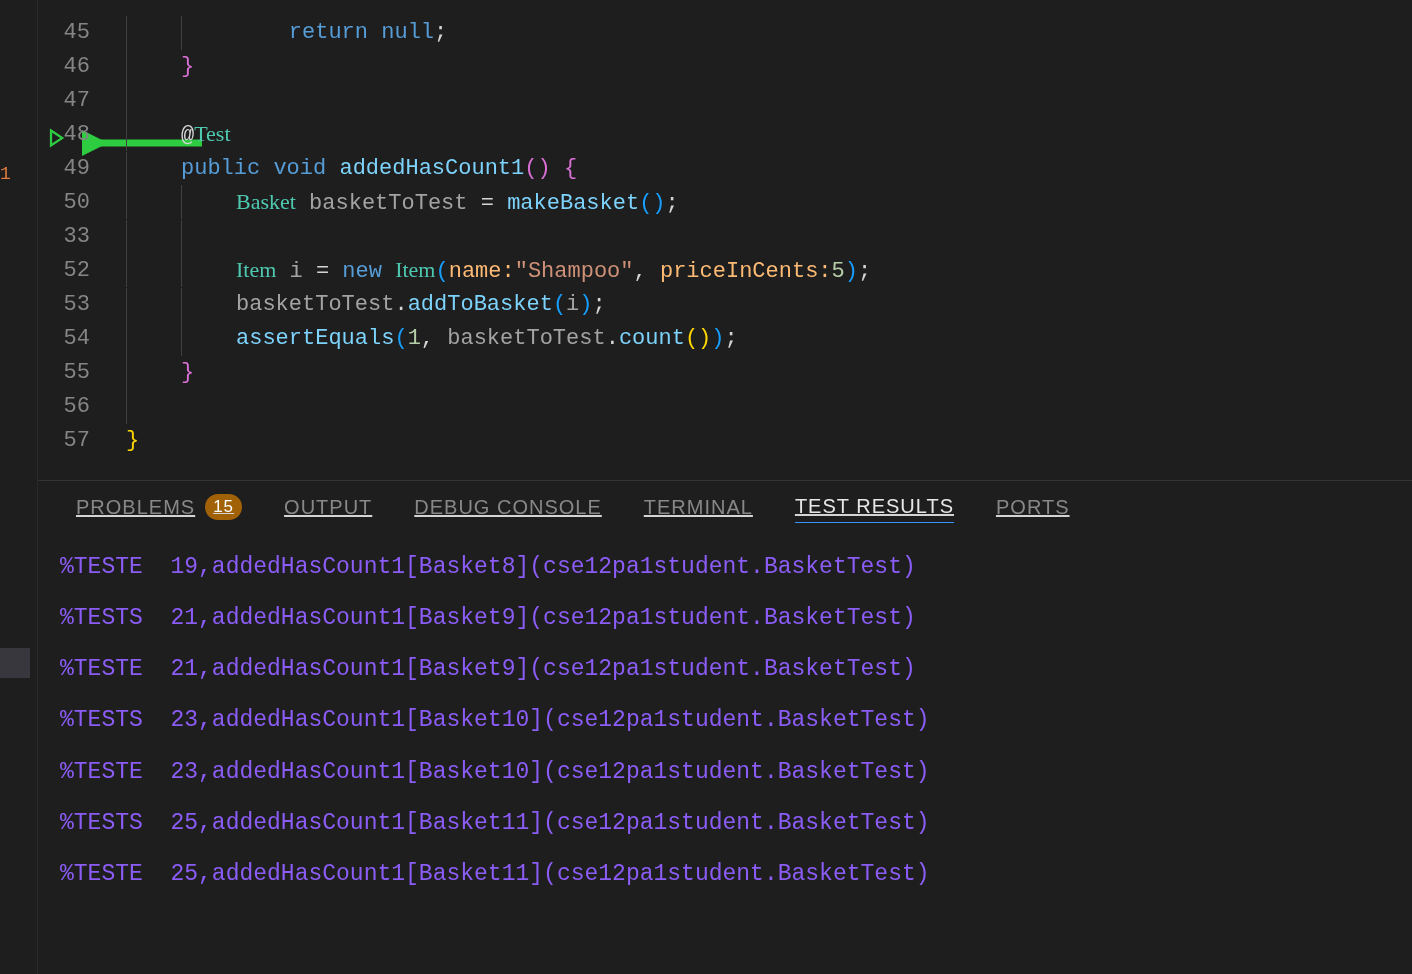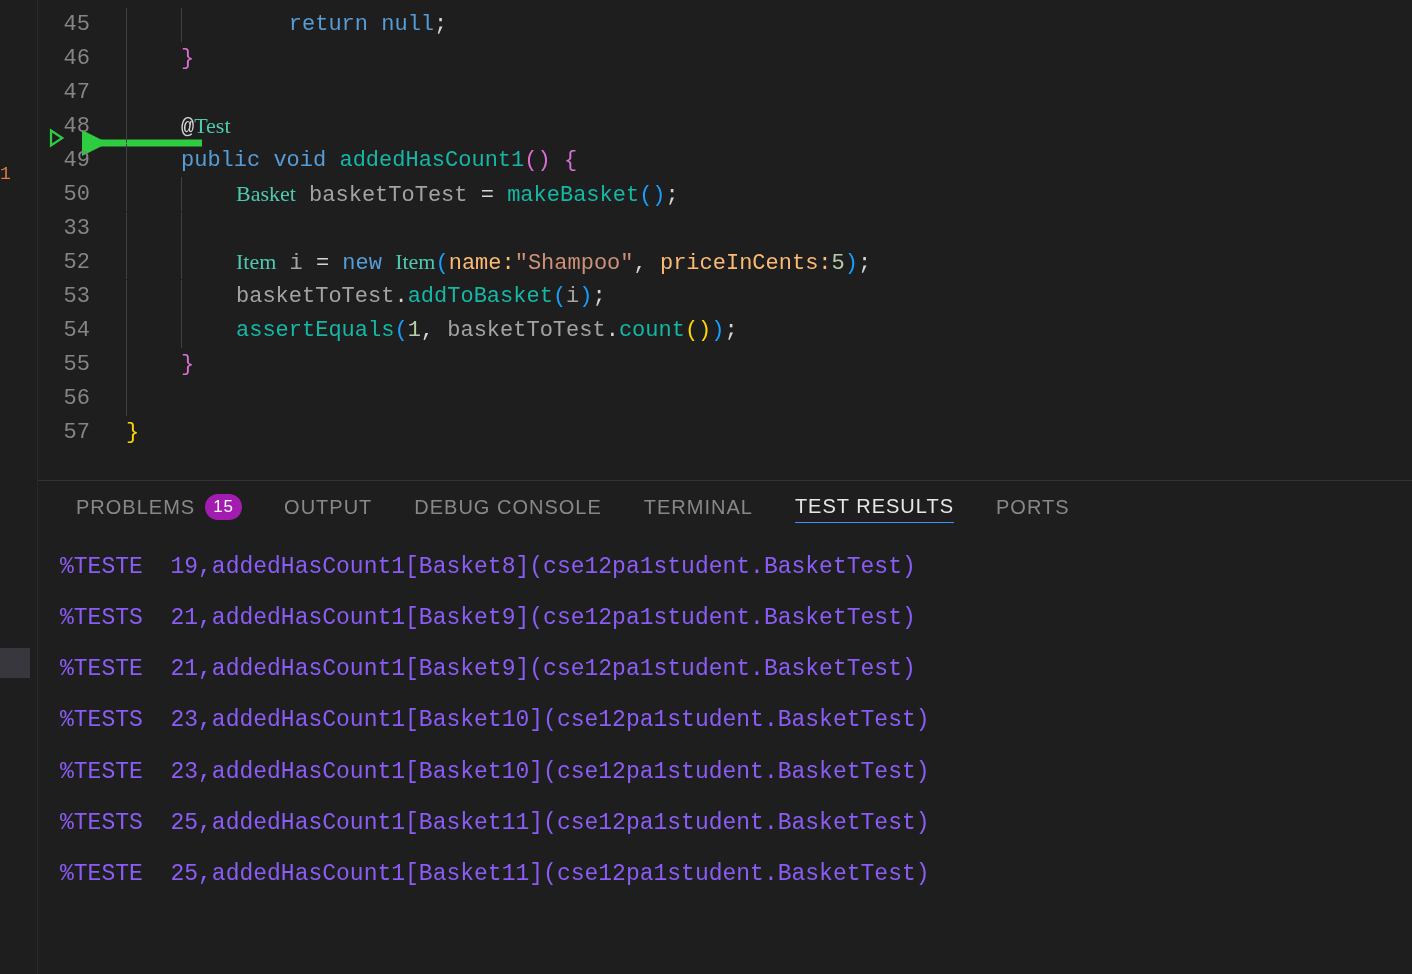--- a/index.html
+++ b/index.html
@@ -32,21 +32,21 @@
     width: 20px; height: 20px;
   }
   .left-margin .active {
     position: absolute;
     left: 0; top: 648px;
     width: 30px; height: 30px;
     background: #37373d;
   }
   .editor {
     position: absolute;
-    left: 38px; right: 0; top: 8px;
+    left: 38px; right: 0; top: 16px;
     height: 470px;
     padding-top: 0;
   }
   .line {
     display: flex;
     align-items: center;
     height: 34px;
     line-height: 34px;
     white-space: pre;
   }
@@ -60,21 +60,21 @@
   .indent-guide {
     display: inline-block;
     width: 55px;
     border-left: 1px solid #404040;
     height: 34px;
     vertical-align: top;
   }
   .code { flex: 1; }
   .tkw   { color: #569cd6; }   
   .ttype { color: #4ec9b0; font-family: Liberation Serif, serif; }   
-  .tfn   { color: #14b8a6; }   
+  .tfn   { color: #7dd3fc; }   
   .tvar  { color: #a3a3a3; }   
   .tnum  { color: #b5cea8; }   
   .tstr  { color: #ce9178; }   
   .thint { color: #fdba74; }   
   .top   { color: #d4d4d4; }
   .brace-yellow { color: #ffd700; }
   .brace-purple { color: #da70d6; }
   .brace-blue   { color: #179fff; }
 
   .arrow {
@@ -92,35 +92,36 @@
     background: #1e1e1e;
   }
   .tabs {
     display: flex;
     align-items: center;
     height: 56px;
     gap: 42px;
     padding-left: 38px;
     font-family: -apple-system, BlinkMacSystemFont, 'Segoe UI', sans-serif;
     font-size: 20px;
+    text-decoration: underline;
   }
   .tab {
     color: #888;
     letter-spacing: 1px;
     display: flex;
     align-items: center;
     gap: 10px;
     padding-bottom: 4px;
   }
   .tab.active {
     color: #e7e7e7;
     border-bottom: 1.5px solid #3794ff;
   }
   .badge {
-    background: #a21caf;
+    background: #a16207;
     color: #fff;
     border-radius: 14px;
     min-width: 34px;
     height: 26px;
     display: inline-flex;
     align-items: center;
     justify-content: center;
     font-size: 17px;
     padding: 0 8px;
   }

